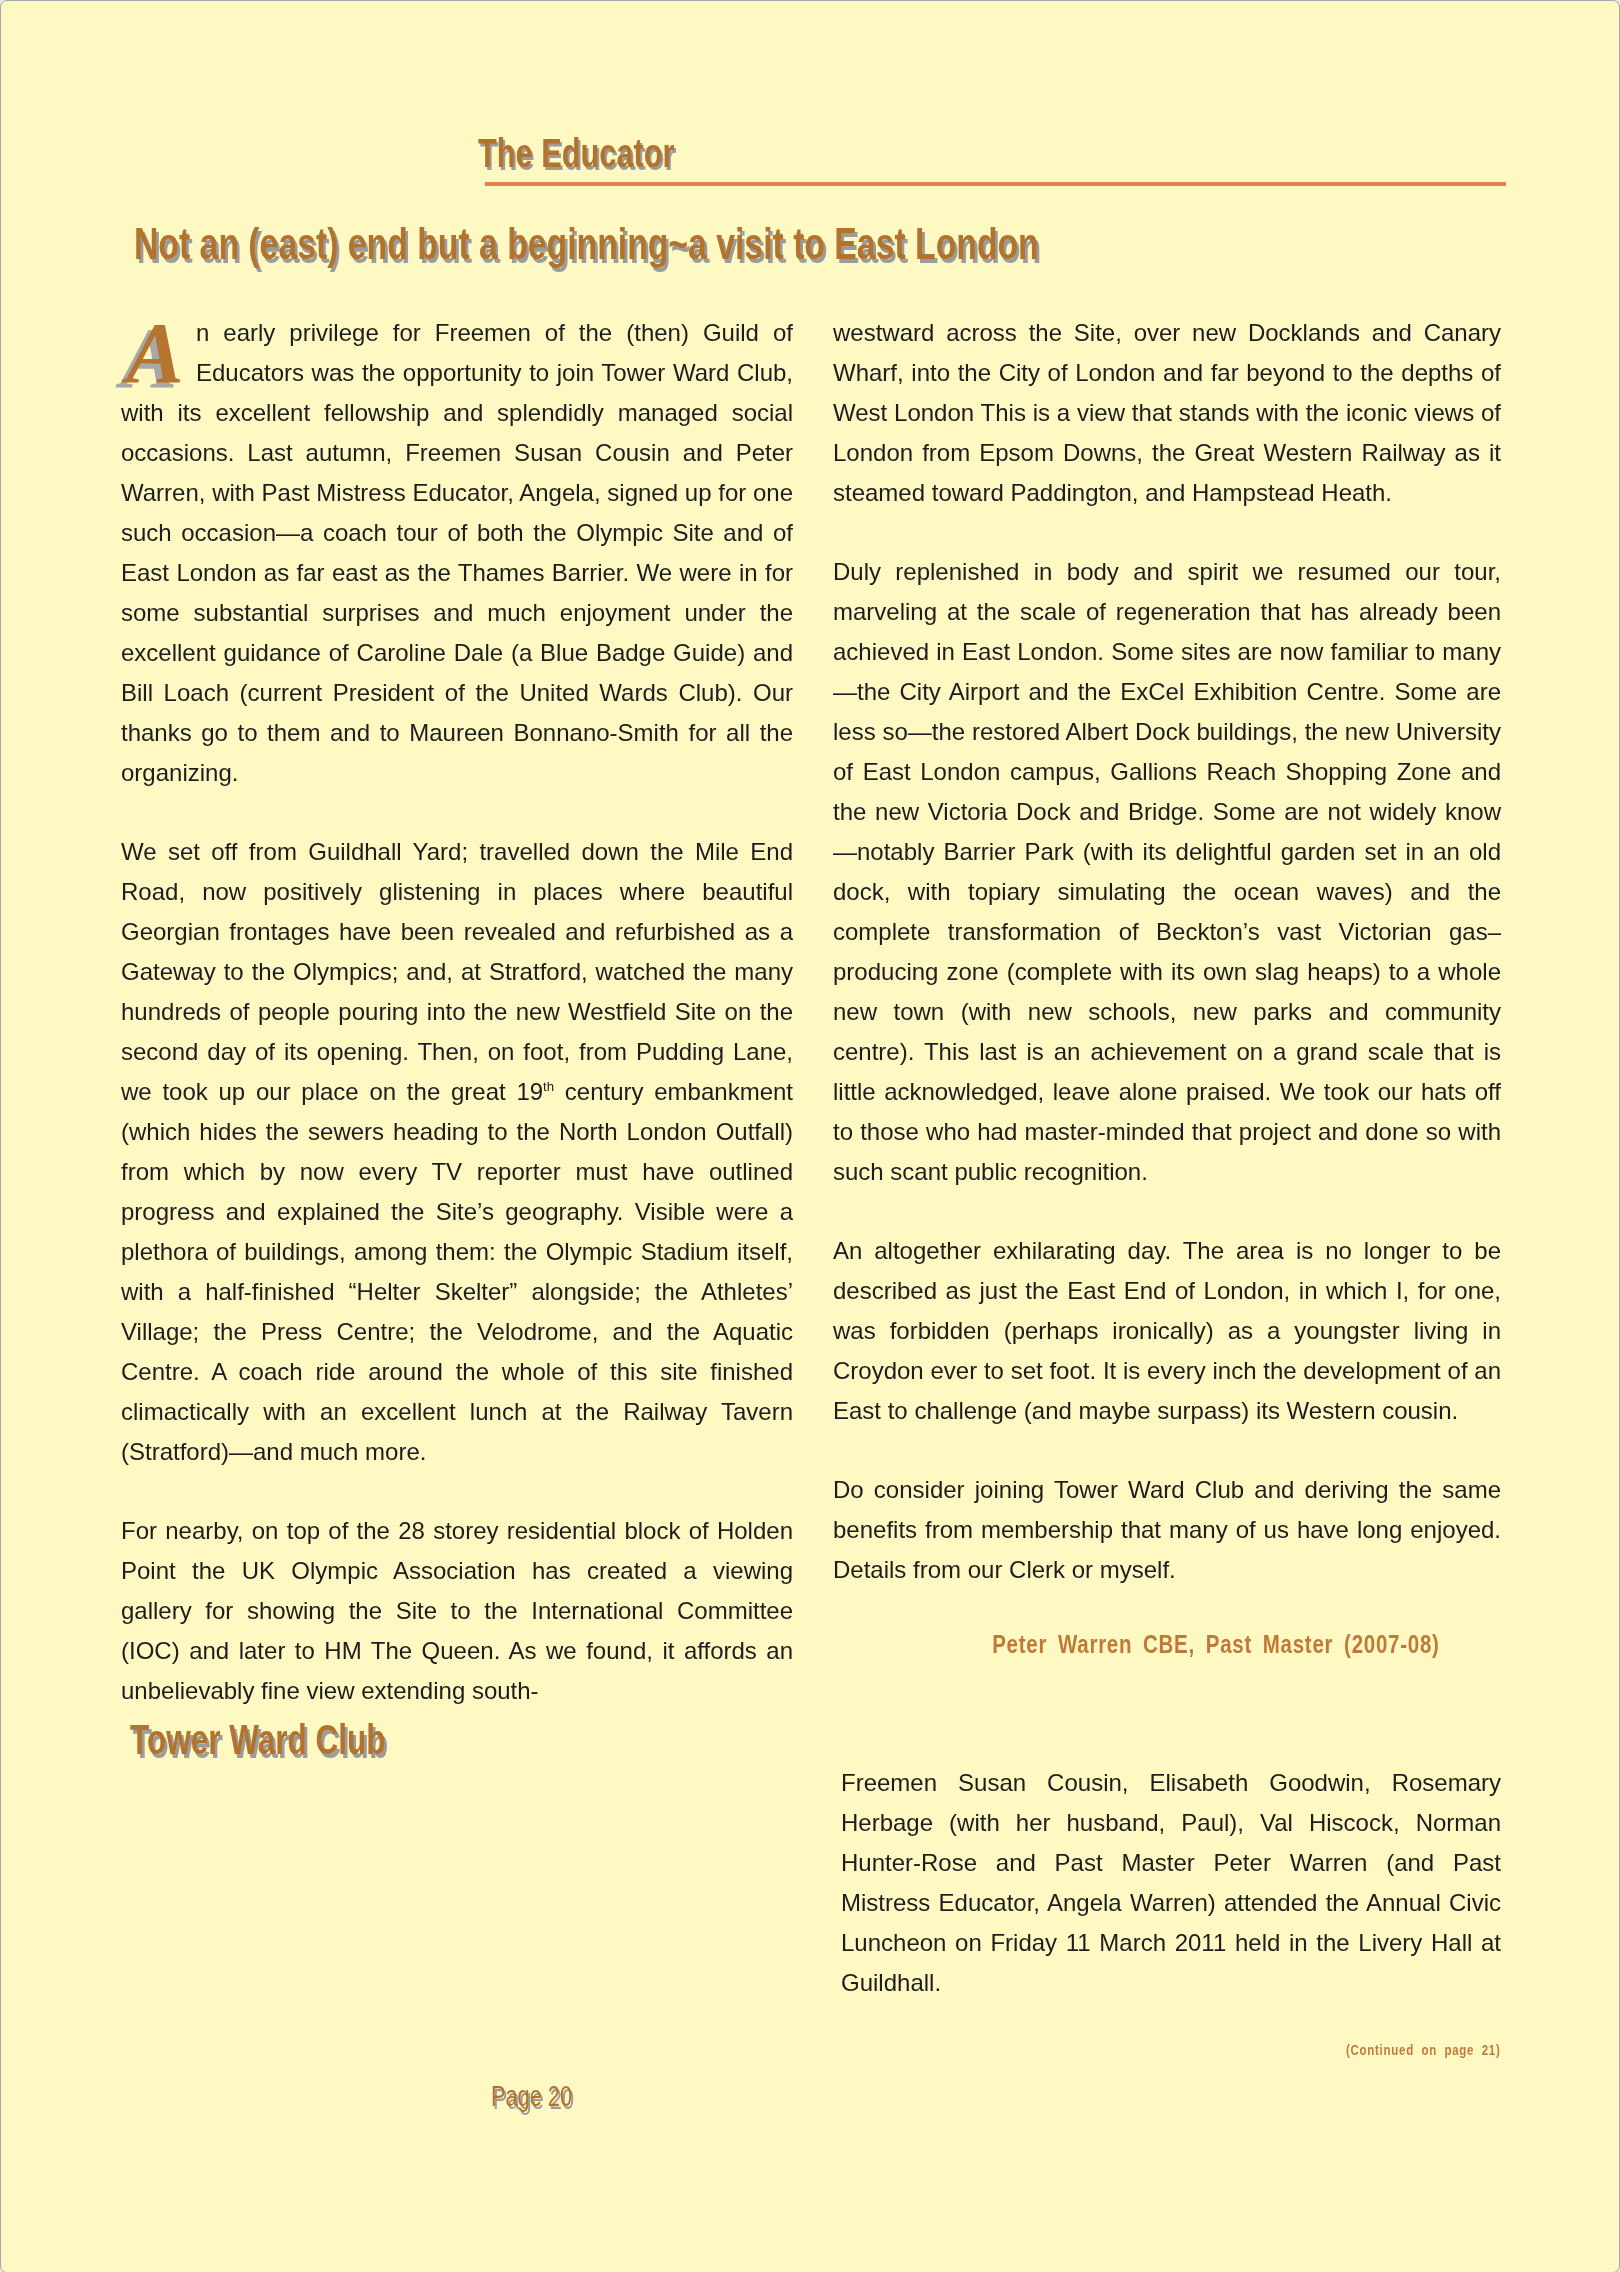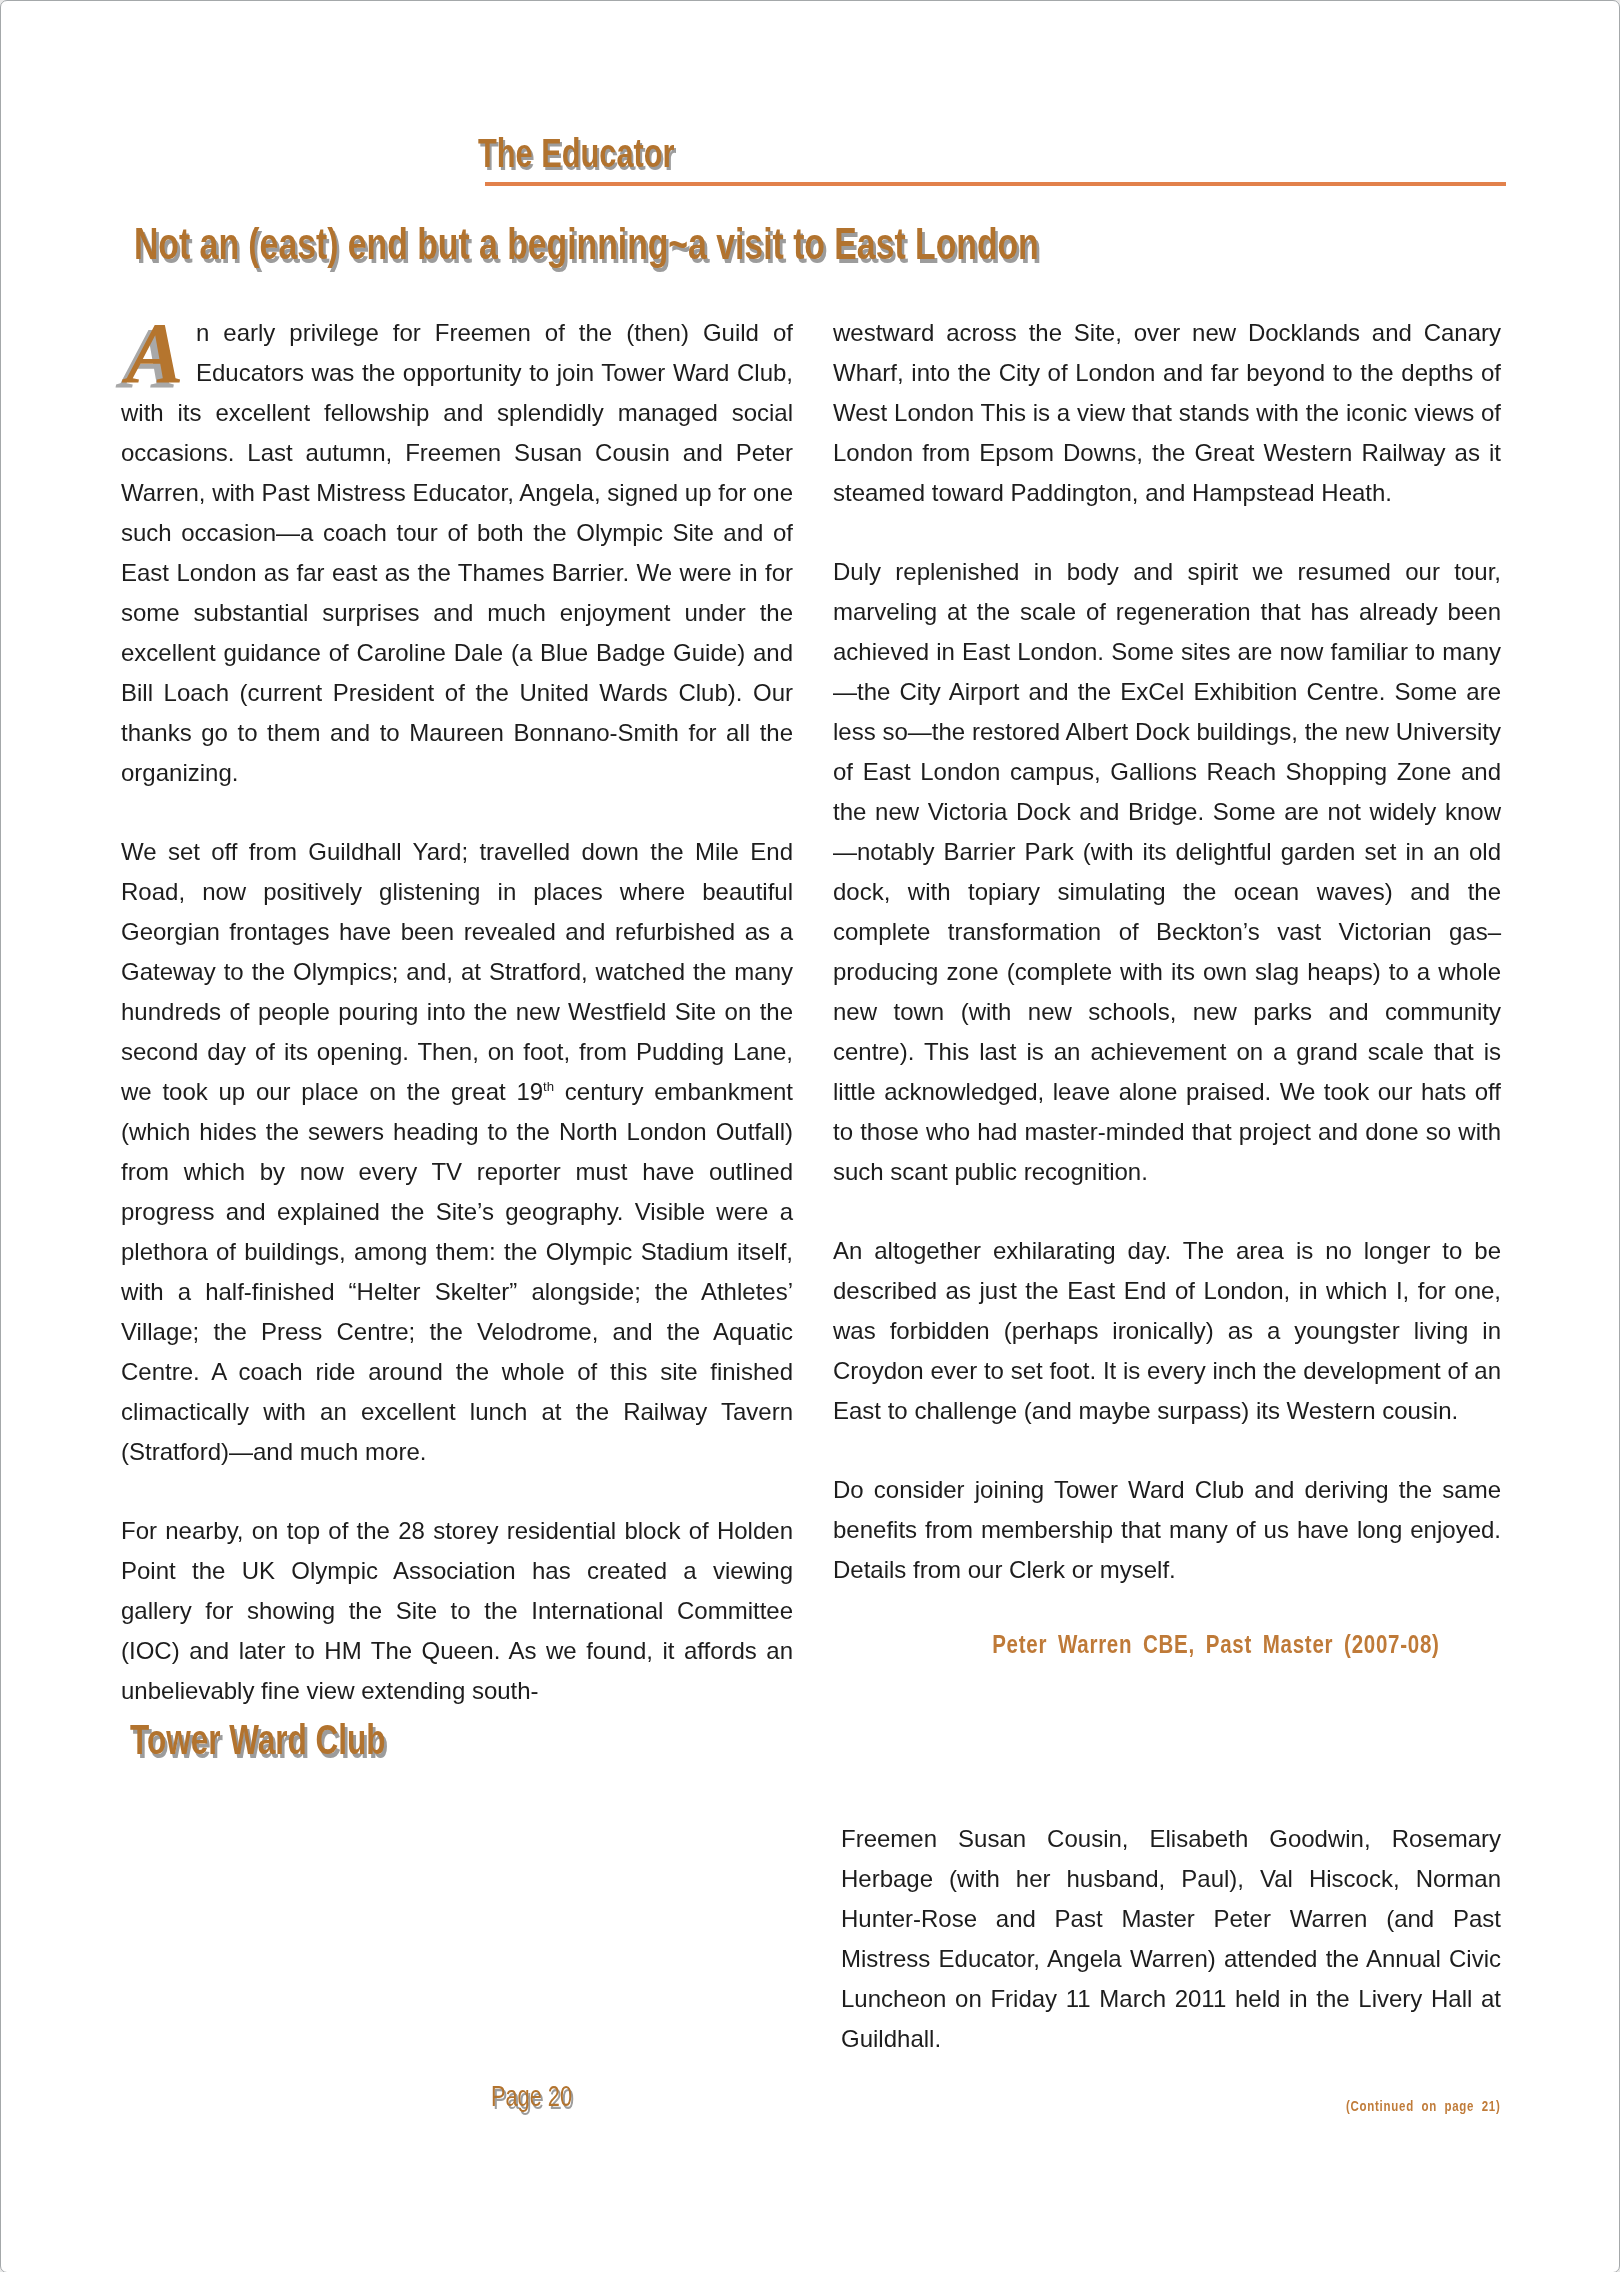--- a/index.html
+++ b/index.html
@@ -1,19 +1,19 @@
 <!DOCTYPE html>
 <html style="font-size:14px"><head>
 <meta charset="utf-8">
 <style>
   html,body{margin:0;padding:0;background:#e9e9e9;}
   .page{
     position:relative;
     width:1620px;height:2273px;
-    background:#ffffff;
+    background:#fef9c3;
     border:1.8px solid #a4a8aa;
     border-radius:7px;
     box-sizing:border-box;
     font-family:"Liberation Sans", sans-serif;
     color:#1d1d1d;
     overflow:hidden;
   }
   
   .cx{display:inline-block;transform:scaleX(.75);transform-origin:0 50%;white-space:nowrap;}
   .cxr{display:inline-block;transform:scaleX(.82);transform-origin:100% 50%;white-space:nowrap;}
@@ -56,21 +56,21 @@
     letter-spacing:0.9px;word-spacing:5.3px;
     color:#bf7a38;line-height:1.2;
   }
   .section2-heading{
     position:absolute;left:129px;top:1718px;margin:0;
     font-size:42px;font-weight:bold;
     color:#b2732e;text-shadow:3.5px 3.5px 0 #9c9c9c;
     line-height:1;
   }
   .s2-left{top:1818px;left:129px;width:663px;}
-  .s2-right{top:1818px;left:840px;width:660px;}
+  .s2-right{top:1762px;left:840px;width:660px;}
   .continued{
     text-align:right;margin-top:7px;
     font-size:14px;font-weight:bold;
     letter-spacing:0.9px;word-spacing:4.4px;
     color:#c07c3a;line-height:1.2;
   }
   .page-number{
     position:absolute;left:490px;top:2081px;
     font-size:29px;font-weight:normal;
     color:#b2732e;text-shadow:2.6px 2.6px 0 #9c9c9c;

